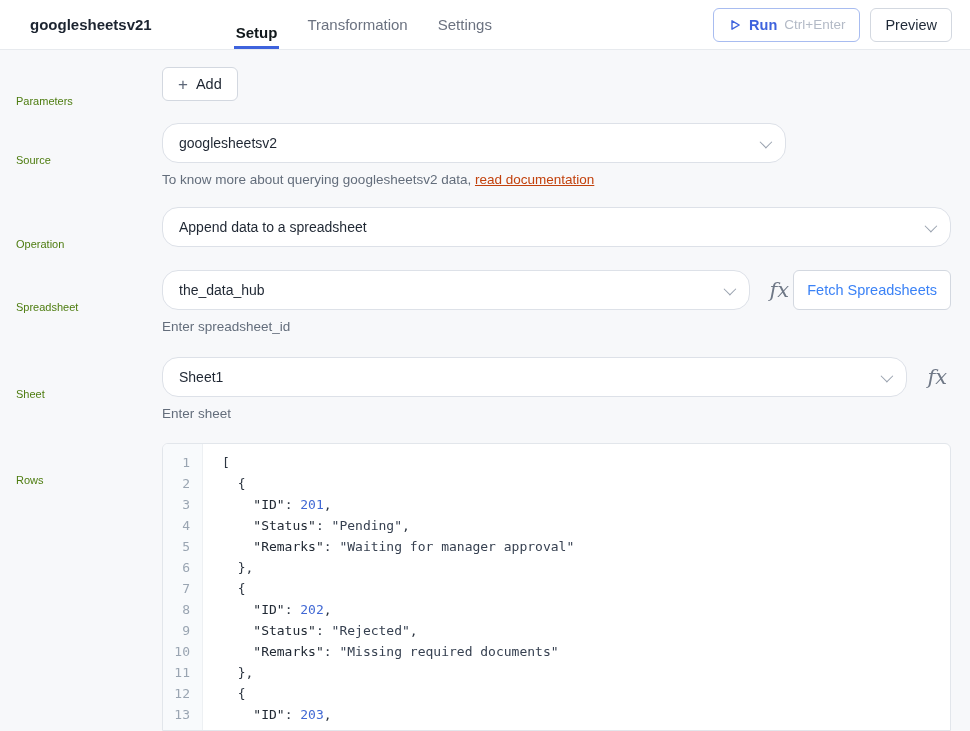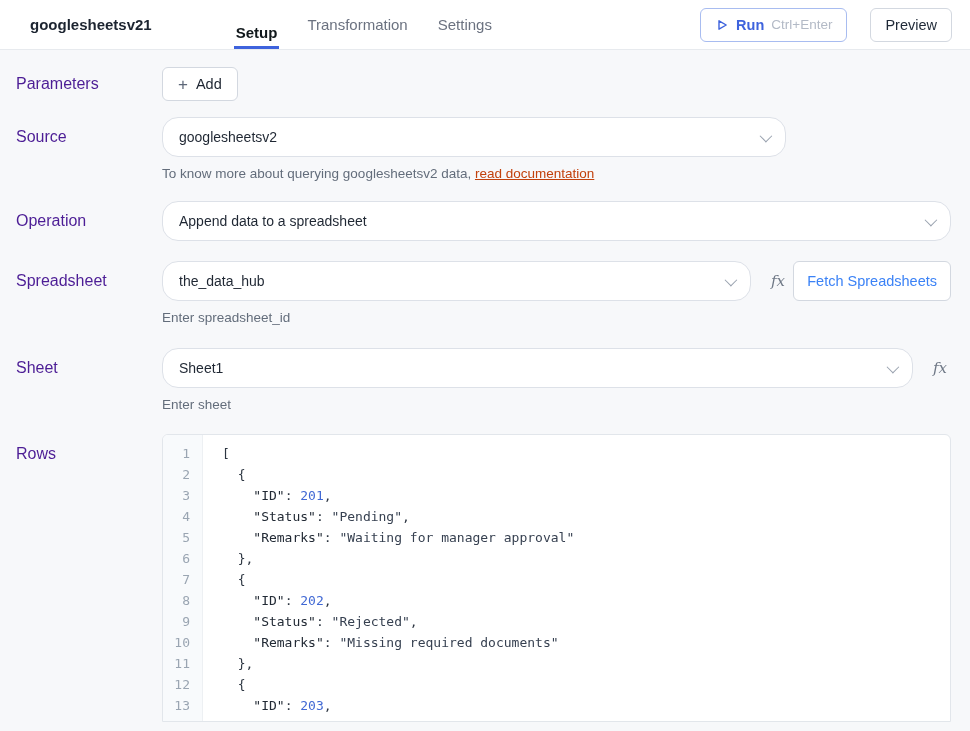--- a/index.html
+++ b/index.html
@@ -20,36 +20,36 @@
     padding: 0 18px 0 30px;
   }
   .query-title { font-size: 15px; font-weight: 600; color: #1c2430; }
   .tabs { display: flex; align-items: stretch; height: 100%; margin-left: 82px; gap: 26px; }
   .tab {
     display: flex; align-items: center;
     font-size: 15px; color: #6b7280; cursor: pointer;
     border-bottom: 3px solid transparent; padding: 2px 2px 0 2px;
   }
   .tab.active { color: #11181c; font-weight: 600; border-bottom-color: #3e63dd; margin-top: 16px; }
-  .actions { margin-left: auto; display: flex; gap: 23px; align-items: center; }
+  .actions { margin-left: auto; display: flex; gap: 10px; align-items: center; }
   .btn {
     display: inline-flex; align-items: center; justify-content: center;
     background: #fff; border: 1px solid #d3d8e0; border-radius: 6px;
     font-family: inherit; font-size: 14.5px; cursor: pointer;
   }
   .run-btn { height: 34px; padding: 0 14px; border-color: #a8bcf0; gap: 7px; }
   .run-icon { display: inline-flex; }
   .run-label { color: #3e63dd; font-weight: 600; }
   .run-shortcut { color: #b3bac6; font-size: 13.5px; }
   .preview-btn { height: 34px; padding: 0 14px; color: #1f2937; font-weight: 500; }
 
   
   .content { padding: 17px 19px 0 16px; }
   .row { display: flex; align-items: flex-start; }
-  .row-label { flex: 0 0 146px; font-size: 16px; color: #4c1d95; padding-top: 11px; }
+  .row-label { flex: 0 0 146px; font-size: 11px; color: #4d7c0f; padding-top: 11px; margin-top: 20px; }
   .row-label.btn-align { padding-top: 8px; }
   .row-field { flex: 1; min-width: 0; }
   .field-line { display: flex; align-items: center; }
 
   .m-params { margin-bottom: 16px; }
   .m-source { margin-bottom: 20px; }
   .m-operation { margin-bottom: 20px; }
   .m-spreadsheet { margin-bottom: 23px; }
   .m-sheet { margin-bottom: 22px; }
 
@@ -66,21 +66,21 @@
     border-right: 1.6px solid #98a1ae; border-bottom: 1.6px solid #98a1ae;
     transform: rotate(45deg) translateY(-2px); margin-left: 12px;
   }
   .select-source { width: 624px; }
   .select-operation { width: 100%; }
   .select-spreadsheet { width: 589px; margin-right: 16px; }
   .select-sheet { flex: 1; margin-right: 16px; }
 
   .fx {
     font-family: "DejaVu Serif", serif; font-style: italic;
-    color: #6f7886; font-size: 15px; cursor: pointer; flex: none; padding: 0 4px;
+    color: #6f7886; font-size: 21px; cursor: pointer; flex: none; padding: 0 4px;
   }
   .fx-right { margin-left: auto; }
   .fetch-btn { height: 40px; padding: 0 13px; color: #3b82f6; margin-left: auto; white-space: nowrap; }
 
   .helper { margin-top: 9px; font-size: 13.5px; color: #636d7b; }
   .doc-link { color: #c2410c; text-decoration: underline; cursor: pointer; }
 
   
   .code-editor {
     display: flex; height: 288px; background: #fff;

